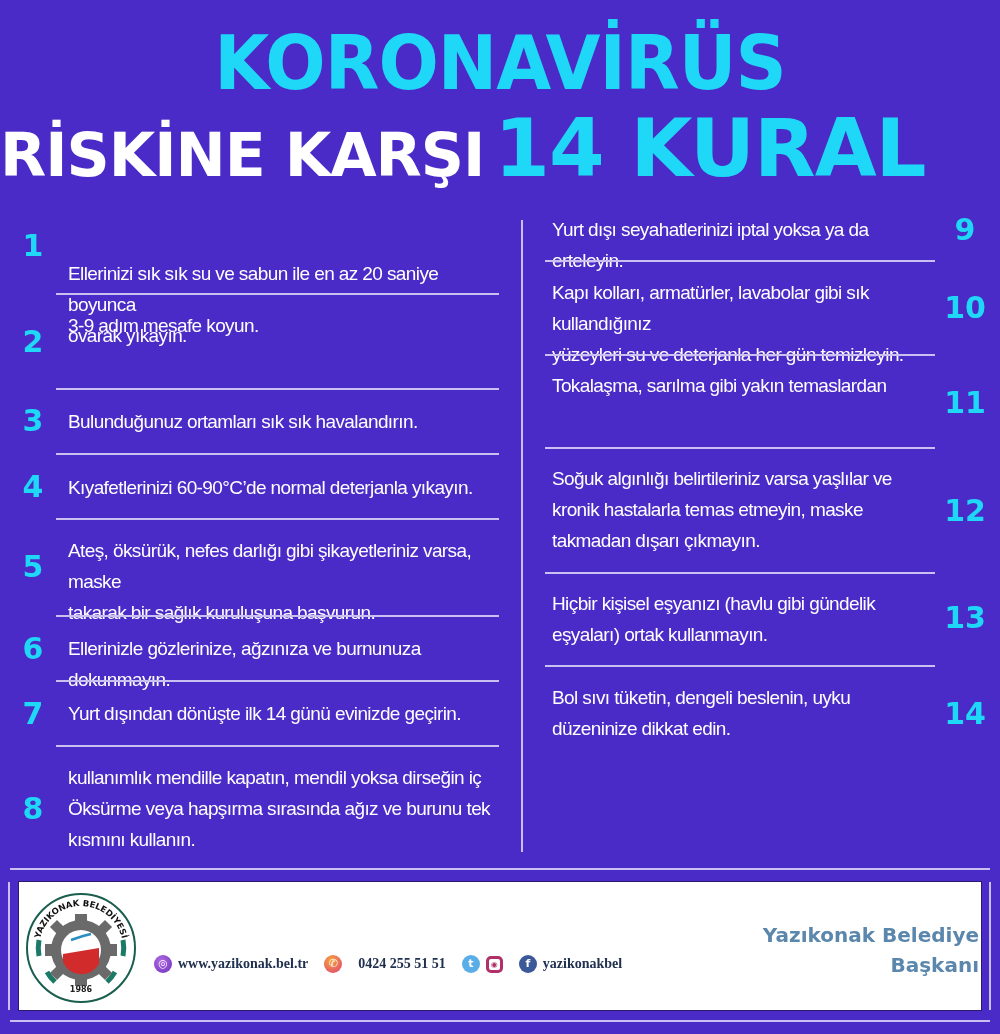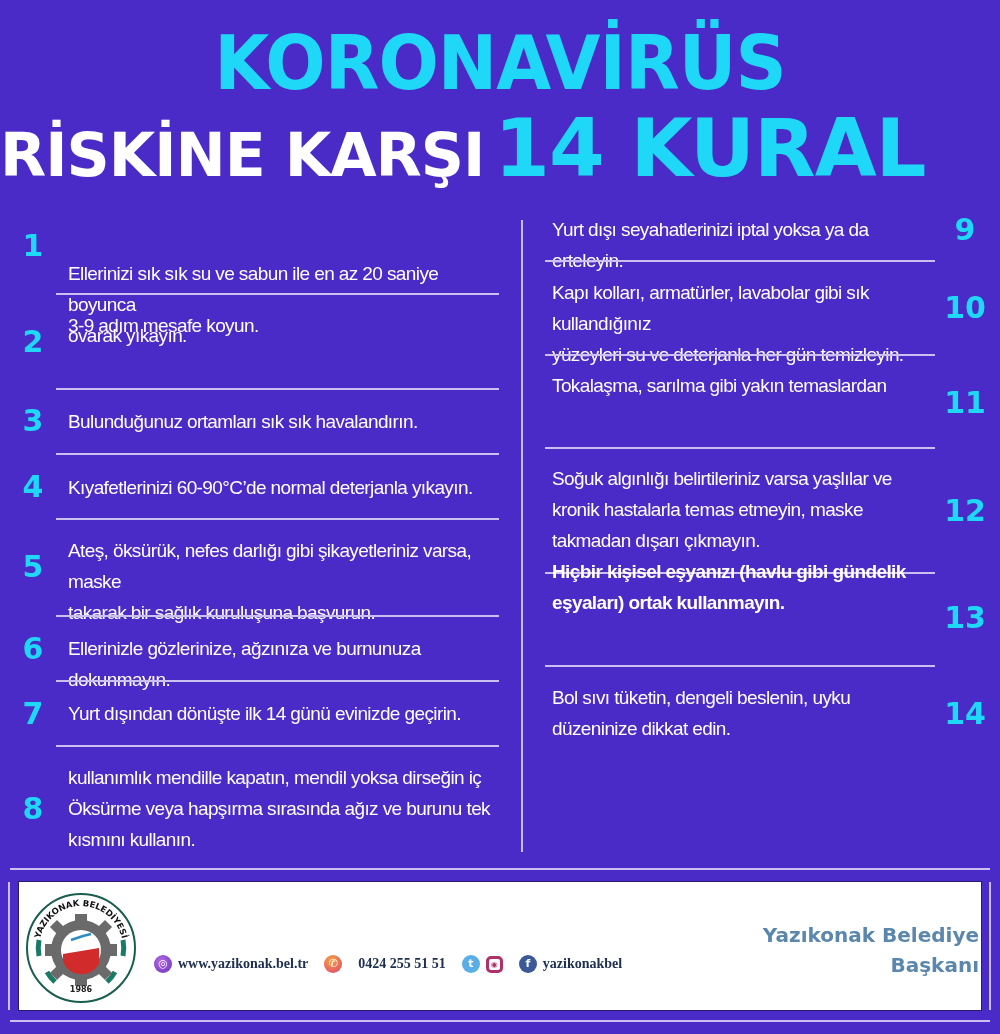--- a/index.html
+++ b/index.html
@@ -218,21 +218,21 @@
       <div class="txt" style="top:463px;">
         <div>Soğuk algınlığı belirtileriniz varsa yaşlılar ve</div>
         <div>kronik hastalarla temas etmeyin, maske</div>
         <div>takmadan dışarı çıkmayın.</div>
       </div>
     </div>
     <div class="rule" style="left:545px; top:572px; width:390px;"></div>
 
     <div class="item">
       <div class="num" style="top:601px;">13</div>
-      <div class="txt" style="top:556px;font-weight:bold;">
+      <div class="txt" style="top:588px;">
         <div>Hiçbir kişisel eşyanızı (havlu gibi gündelik</div>
         <div>eşyaları) ortak kullanmayın.</div>
       </div>
     </div>
     <div class="rule" style="left:545px; top:665px; width:390px;"></div>
 
     <div class="item">
       <div class="num" style="top:697px;">14</div>
       <div class="txt" style="top:682px;">
         <div>Bol sıvı tüketin, dengeli beslenin, uyku</div>

